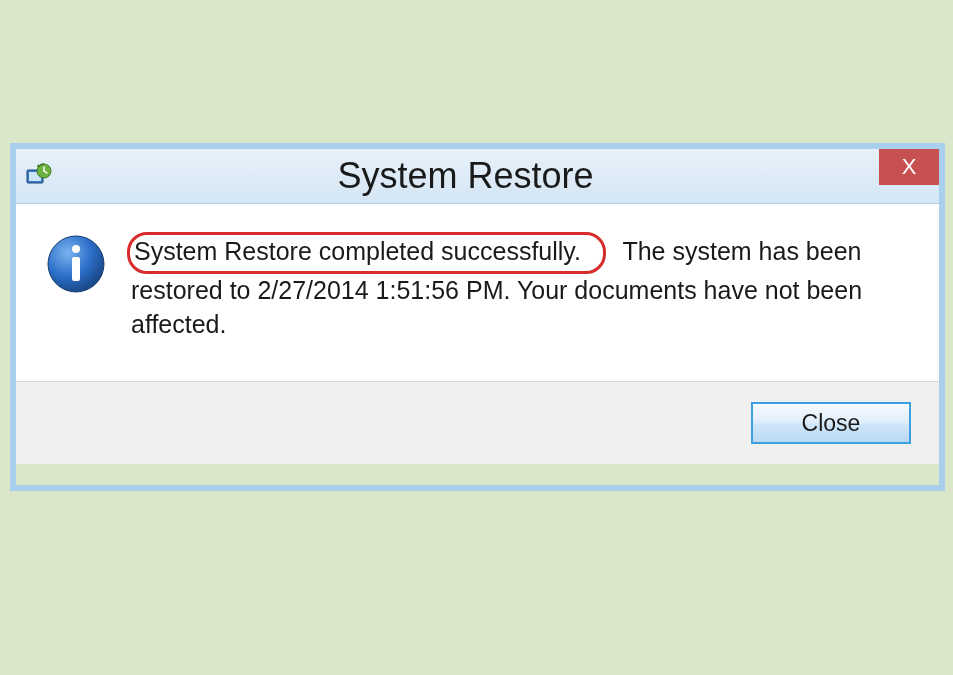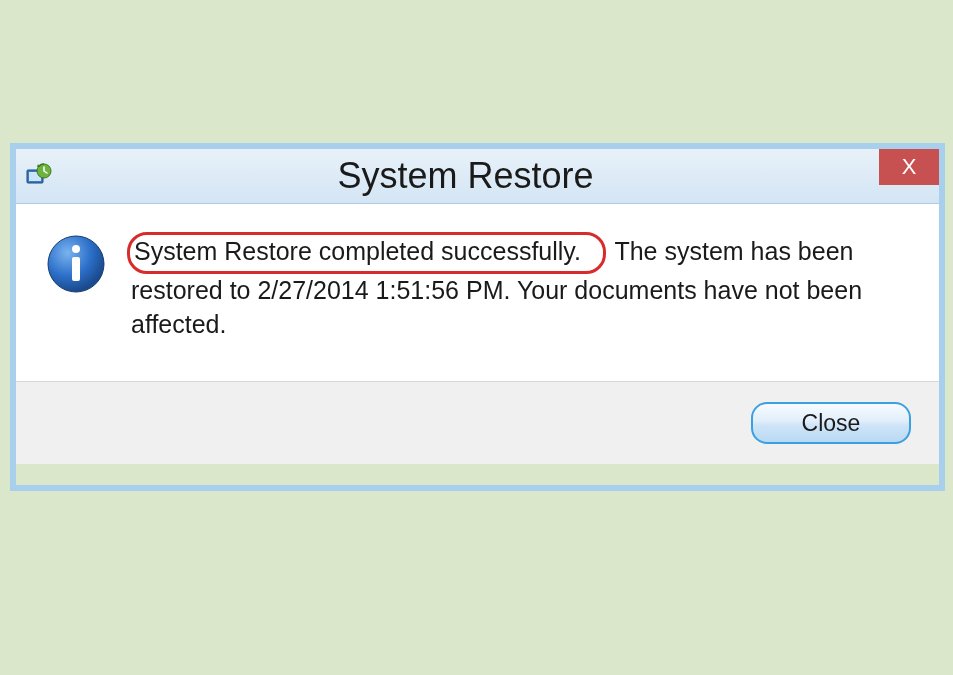--- a/index.html
+++ b/index.html
@@ -69,35 +69,35 @@
       font-size: 25px;
       line-height: 1.35;
       color: #1a1a1a;
     }
     .highlight-box {
       display: inline-block;
       border: 3px solid #d82b2b;
       border-radius: 20px;
       padding: 0px 22px 2px 4px;
       margin-left: -4px;
-      margin-right: 2px;
+      margin-right: 10px;
     }
     .footer {
       background: #f0f0f0;
       border-top: 1px solid #d8d8d8;
       padding: 20px 28px 20px 28px;
       display: flex;
       justify-content: flex-end;
     }
     .close-button {
       width: 160px;
       height: 42px;
       background: linear-gradient(to bottom, #f7fbff 0%, #e1eefb 45%, #cfe5f8 55%, #b9d9f3 100%);
       border: 2px solid #3c9fe0;
-      border-radius: 16px;
+      border-radius: 0;
       font-size: 23px;
       color: #1a1a1a;
       cursor: pointer;
       font-family: inherit;
     }
     .outer-border {
       position: absolute;
       left: 10px;
       top: 143px;
       width: 935px;

